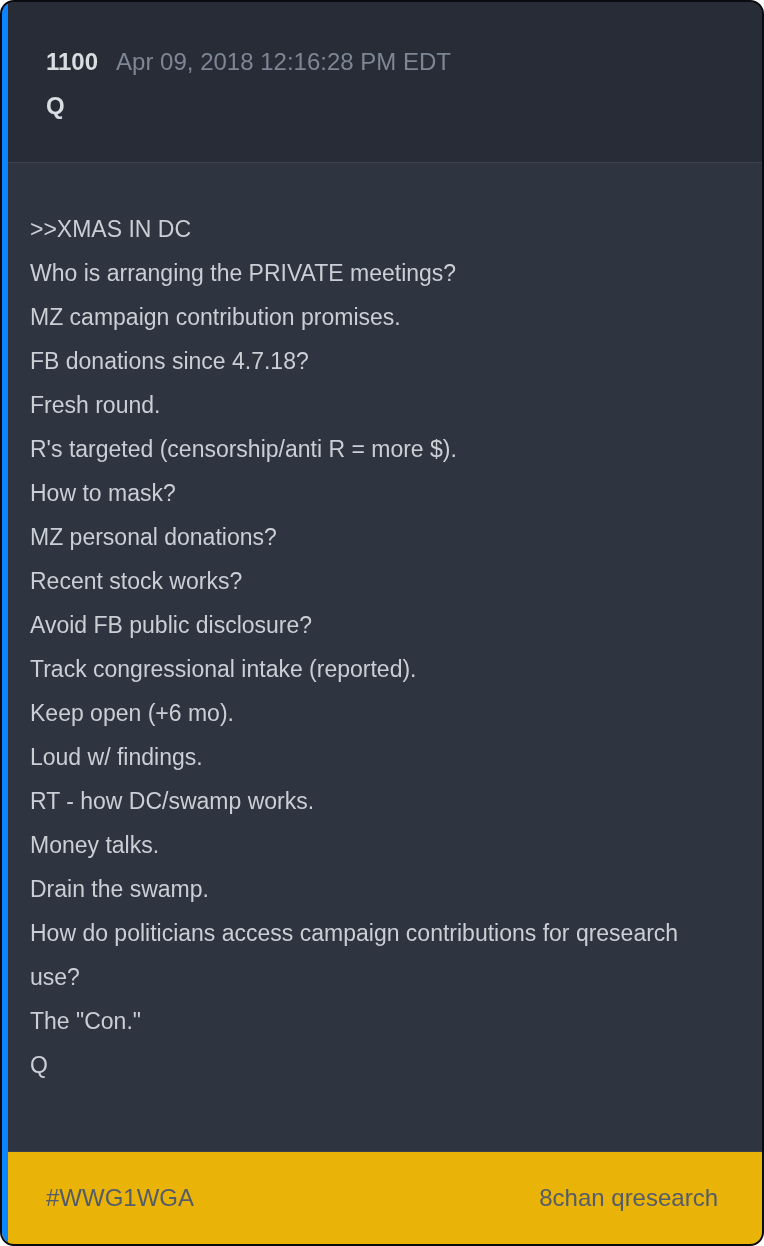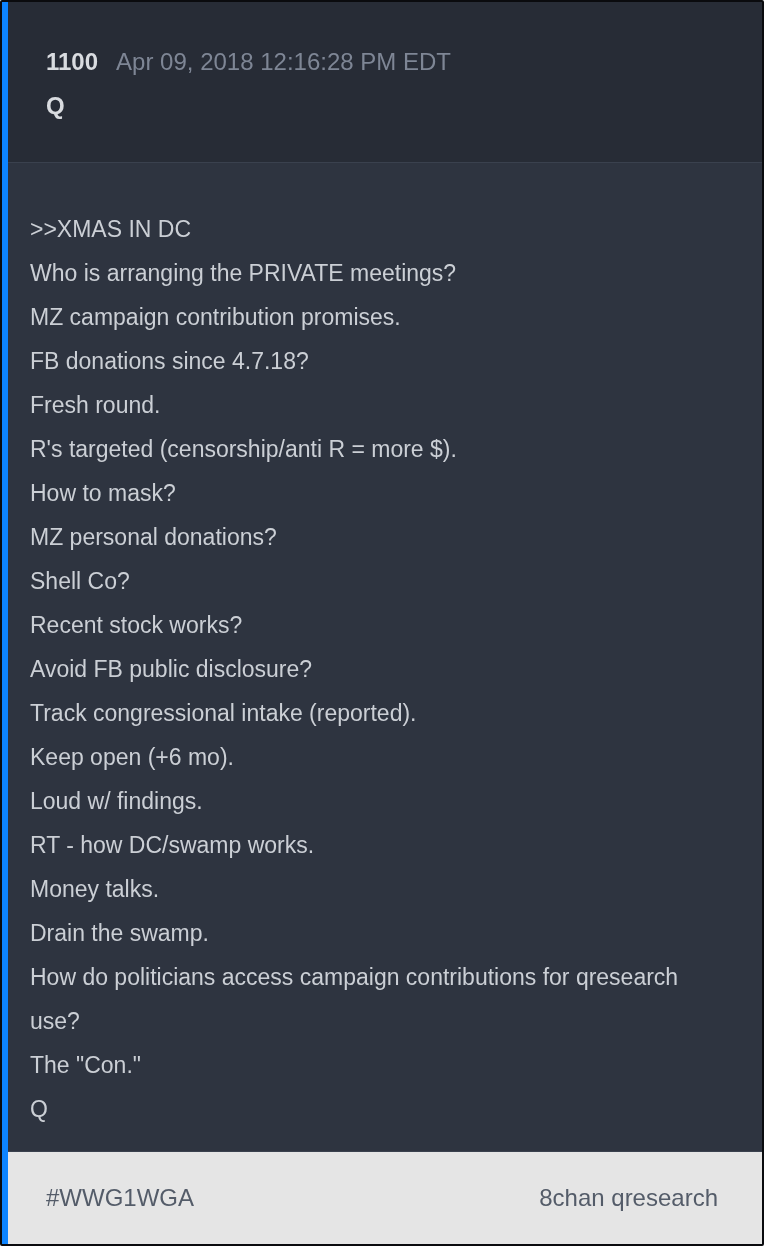--- a/index.html
+++ b/index.html
@@ -8,21 +8,21 @@
     background: #ffffff;
     font-family: "Liberation Sans", "DejaVu Sans", sans-serif;
   }
   .card {
     position: relative;
     width: 764px;
     height: 1246px;
     box-sizing: border-box;
     background: #2e3440;
     border: 2px solid #0a0b0e;
-    border-radius: 2px;
+    border-radius: 14px;
     overflow: hidden;
     display: flex;
     flex-direction: column;
   }
   .accent-strip {
     position: absolute;
     left: 0;
     top: 0;
     bottom: 0;
     width: 6px;
@@ -73,21 +73,21 @@
     font-size: 23px;
     line-height: 44px;
     color: #cbcfd5;
     overflow: hidden;
   }
   .body-line {
     white-space: normal;
     word-wrap: break-word;
   }
   .post-footer {
-    background: #e5e5e5;
+    background: #eab308;
     border-top: 1px solid #3a414e;
     height: 93px;
     box-sizing: border-box;
     display: flex;
     align-items: center;
     justify-content: space-between;
     padding: 0 44px;
     font-size: 24px;
     color: #545c69;
   }
@@ -110,21 +110,20 @@
 
   <div class="post-body">
       <div class="body-line">&gt;&gt;XMAS IN DC</div>
       <div class="body-line">Who is arranging the PRIVATE meetings?</div>
       <div class="body-line">MZ campaign contribution promises.</div>
       <div class="body-line">FB donations since 4.7.18?</div>
       <div class="body-line">Fresh round.</div>
       <div class="body-line">R's targeted (censorship/anti R = more $).</div>
       <div class="body-line">How to mask?</div>
       <div class="body-line">MZ personal donations?</div>
-      <div class="body-line">Shell Co?</div>
       <div class="body-line">Recent stock works?</div>
       <div class="body-line">Avoid FB public disclosure?</div>
       <div class="body-line">Track congressional intake (reported).</div>
       <div class="body-line">Keep open (+6 mo).</div>
       <div class="body-line">Loud w/ findings.</div>
       <div class="body-line">RT - how DC/swamp works.</div>
       <div class="body-line">Money talks.</div>
       <div class="body-line">Drain the swamp.</div>
       <div class="body-line">How do politicians access campaign contributions for qresearch use?</div>
       <div class="body-line">The "Con."</div>

